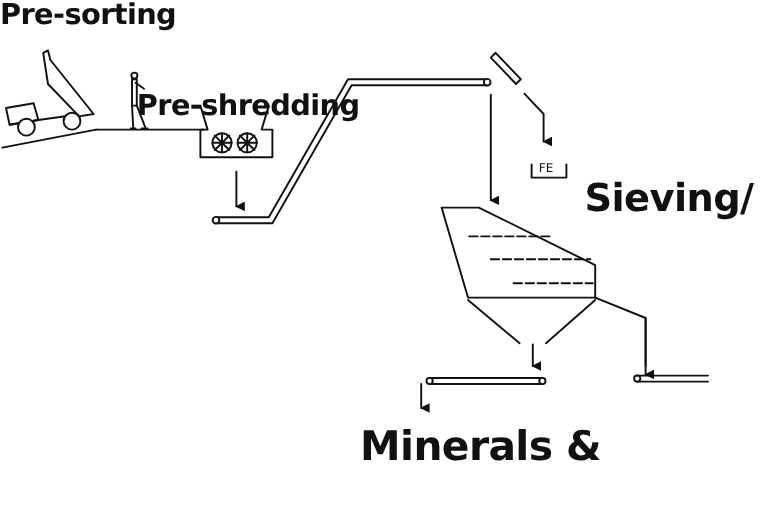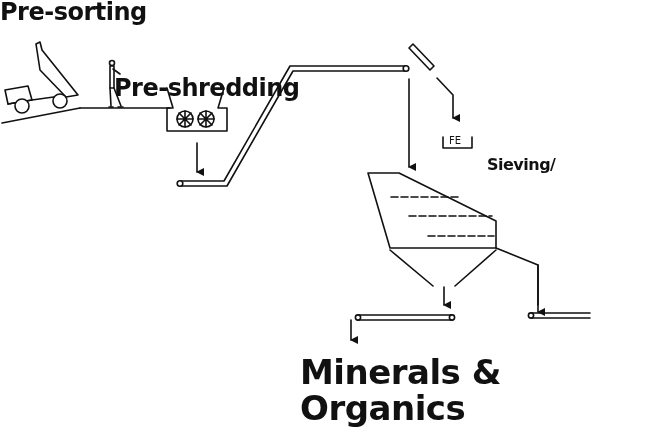--- a/index.html
+++ b/index.html
@@ -1,21 +1,21 @@
 <!DOCTYPE html>
 <html><head>
   <meta charset="utf-8">
   <style>
     html, body { margin: 0; padding: 0; background: #ffffff; }
     body { width: 650px; height: 439px; position: relative; overflow: hidden; font-family: "DejaVu Sans", sans-serif; }
     svg { position: absolute; left: 0; top: 0; }
     .lbl { position: absolute; color: #111111; font-family: "DejaVu Sans", sans-serif; font-weight: bold; white-space: nowrap; letter-spacing: -0.5px; }
     .l-presort { left: 0px; top: -2px; font-size: 24px; }
     .l-preshred { left: 114px; top: 34px; font-size: 24px; margin-top: 40px; }
-    .l-sieve { left: 487px; top: 148px; font-size: 16px; line-height: 34px; }
+    .l-sieve { left: 487px; top: 148px; font-size: 32px; line-height: 34px; }
     .l-minerals { left: 300px; top: 354px; font-size: 34px; line-height: 36px; }
     .fe { position: absolute; left: 449px; top: 135px; font-size: 10px; font-weight: normal; color: #111; font-family: "DejaVu Sans", sans-serif; }
   </style>
 </head>
 <body>
 
 <svg width="650" height="439" viewBox="0 0 650 439">
   <defs>
     <marker id="ah" markerWidth="8" markerHeight="8" refX="4" refY="7" orient="auto" markerUnits="userSpaceOnUse">
       <path d="M0,0 L4,8 L8,0 Z" fill="#111"></path>
@@ -92,14 +92,13 @@
 </svg>
 
 <div class="lbl l-presort">Pre-sorting</div>
 <div class="lbl l-preshred">Pre-shredding</div>
 <div class="fe">FE</div>
 <div class="lbl l-sieve">
   <div>Sieving/</div>
 </div>
 <div class="lbl l-minerals">
   <div>Minerals &amp;</div>
-  <div>Organics</div>
 </div>
 
 </body></html>

